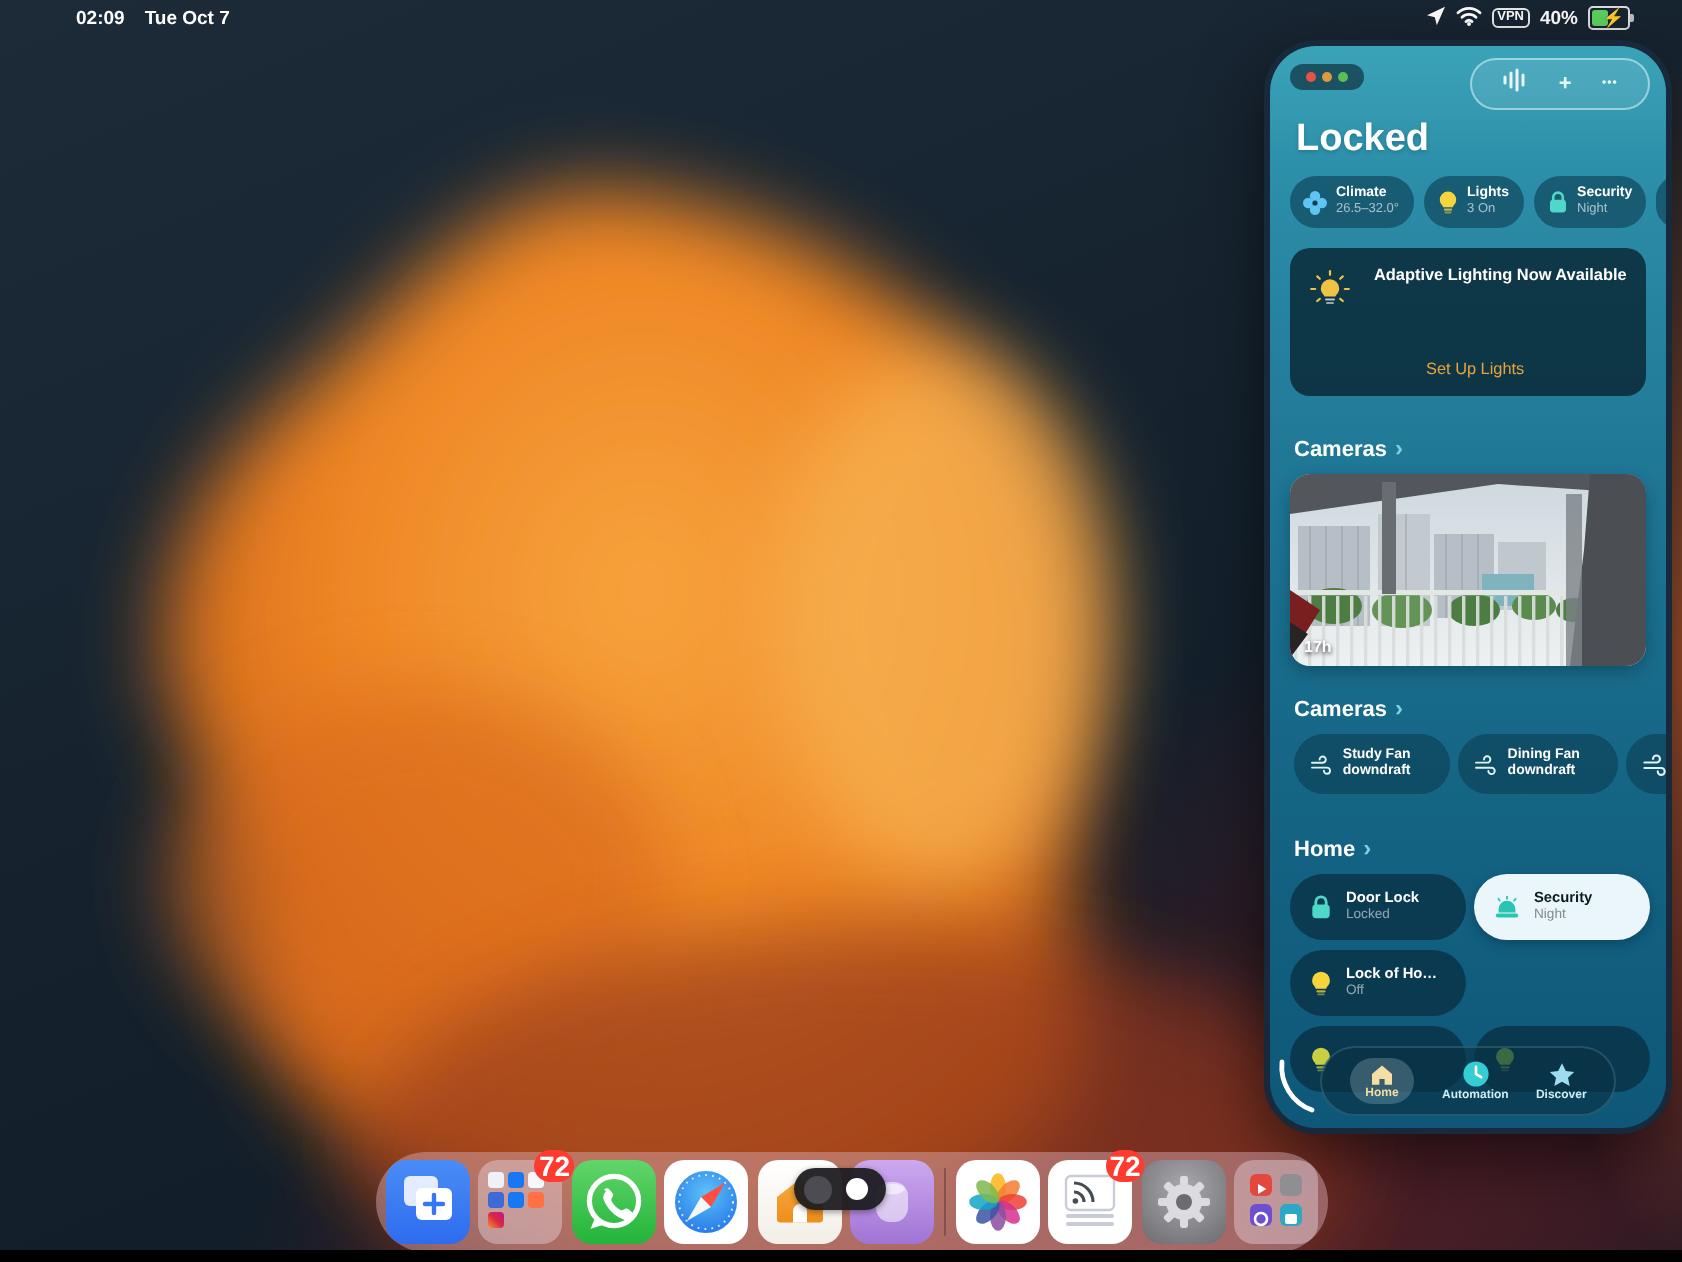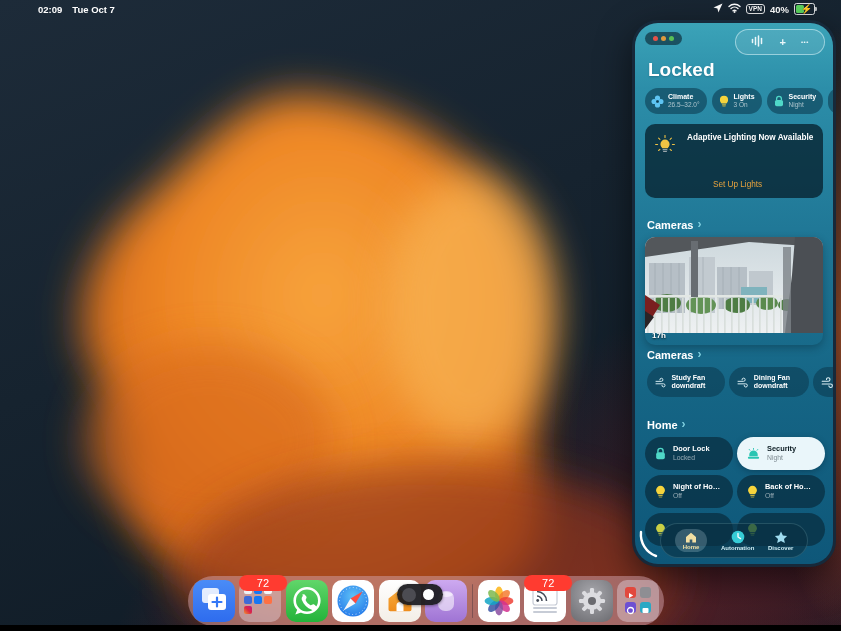--- a/index.html
+++ b/index.html
@@ -51,21 +51,21 @@
   .banner{position:absolute;left:10px;top:101px;width:178px;height:74px;border-radius:10px;
     background:rgba(5,29,41,.74);box-sizing:border-box;padding:9px 8px 8px 8px;}
   .banner-icon{position:absolute;left:9px;top:11px;}
   .banner-title{margin-left:34px;font-size:8.2px;font-weight:800;color:#fff;line-height:1.25;}
   .banner-body{margin-left:34px;margin-top:2px;font-size:7.4px;color:#97adb6;line-height:1.3;width:120px;}
   .banner-action{position:absolute;left:42px;bottom:9px;font-size:8.2px;font-weight:400;color:#e8a33d;margin-left:26px;}
   
   .sec-h{position:absolute;left:12px;font-size:11px;font-weight:800;color:#fff;display:flex;gap:4px;align-items:center;text-align:right;}
   .sec-h .chev{color:#7fd0e0;font-weight:700;font-size:12px;line-height:0.8;}
   
-  .cam-card{position:absolute;left:10px;top:214px;width:178px;height:108px;border-radius:10px;overflow:hidden;
+  .cam-card{position:absolute;left:10px;top:214px;width:178px;height:96px;border-radius:10px;overflow:hidden;
     box-shadow:0 3px 8px rgba(0,20,30,.3);}
   .cam-age{position:absolute;left:7px;bottom:5px;font-size:8px;font-weight:700;color:#fff;
     text-shadow:0 1px 2px rgba(0,0,0,.8);}
   
   .scene-row{position:absolute;left:0;top:344px;width:198px;height:31px;}
   .scpill{position:absolute;top:0;height:30px;border-radius:15px;background:rgba(10,52,72,.5);
     display:flex;align-items:center;gap:5px;padding:0 8px;box-sizing:border-box;}
   .scpill .nm{font-size:7px;font-weight:700;color:#fff;line-height:1.2;width:52px;}
   
   .tile{position:absolute;width:88px;height:33px;border-radius:16.5px;background:rgba(8,44,62,.72);
@@ -84,21 +84,21 @@
   .tab .lbl{font-size:6px;font-weight:700;color:#cfeef5;}
   .tab.active{background:rgba(215,240,250,.22);border-radius:14px;padding:3px 8px 2px;}
   .tab.active .lbl{color:#f3dfa3;}
   .arc{position:absolute;left:2px;bottom:2px;}
   
   .dock{position:absolute;left:188px;top:576px;width:476px;height:50px;border-radius:25px;
     background:rgba(213,168,178,.48);display:flex;align-items:center;justify-content:space-evenly;}
   .dock-icon{position:relative;width:42px;height:42px;border-radius:10px;flex:none;overflow:visible;}
   .dock-icon .face{position:absolute;inset:0;border-radius:10px;overflow:hidden;}
   .badge{position:absolute;top:-5px;right:-6px;min-width:16px;height:16px;border-radius:8px;background:#ff3b30;
-    color:#fff;font-size:11px;font-weight:400;display:flex;align-items:center;justify-content:center;padding:0 18px;box-sizing:border-box;z-index:3;}
+    color:#fff;font-size:14px;font-weight:700;display:flex;align-items:center;justify-content:center;padding:0 2px;box-sizing:border-box;z-index:3;}
   .dock-div{width:1.5px;height:34px;background:rgba(70,50,60,.45);border-radius:1px;flex:none;}
   .mini-grid{position:absolute;inset:0;padding:6px 5px;display:flex;flex-wrap:wrap;gap:2px;align-content:flex-start;}
   .mini{width:8px;height:8px;border-radius:2px;}
   
   .pointer{position:absolute;left:397px;top:584px;width:46px;height:21px;border-radius:10.5px;
     background:rgba(28,28,32,.94);z-index:5;box-shadow:0 1px 3px rgba(0,0,0,.4);}
   .pointer .pd1{position:absolute;left:5px;top:3.5px;width:14px;height:14px;border-radius:50%;background:#4c4c52;}
   .pointer .pd2{position:absolute;left:26px;top:5px;width:11px;height:11px;border-radius:50%;background:#fff;}
   .bezel{position:absolute;left:0;bottom:0;width:100%;height:6px;background:#000;}
   .hidden-defs{position:absolute;width:0;height:0;overflow:hidden;}
@@ -388,30 +388,21 @@
         <span class="txt">
           <span class="nm">Security</span>
           <span class="st">Night</span>
         </span>
       </div>
       <div class="tile" style="left:10px;top:452px">
         <svg width="13" height="13" style="color:#f6d43c">
             <use href="#sym-bulb"></use>
           </svg>
         <span class="txt">
-          <span class="nm">Night of Ho…</span>
-          <span class="st">Off</span>
-        </span>
-      </div>
-      <div class="tile" style="left:102px;top:452px">
-        <svg width="13" height="13" style="color:#f6d43c">
-            <use href="#sym-bulb"></use>
-          </svg>
-        <span class="txt">
-          <span class="nm">Back of Ho…</span>
+          <span class="nm">Lock of Ho…</span>
           <span class="st">Off</span>
         </span>
       </div>
 
       <div class="tile" style="left:10px;top:490px">
         <svg width="13" height="13" style="color:#c9cf45">
             <use href="#sym-bulb"></use>
           </svg>
       </div>
       <div class="tile" style="left:102px;top:490px">

